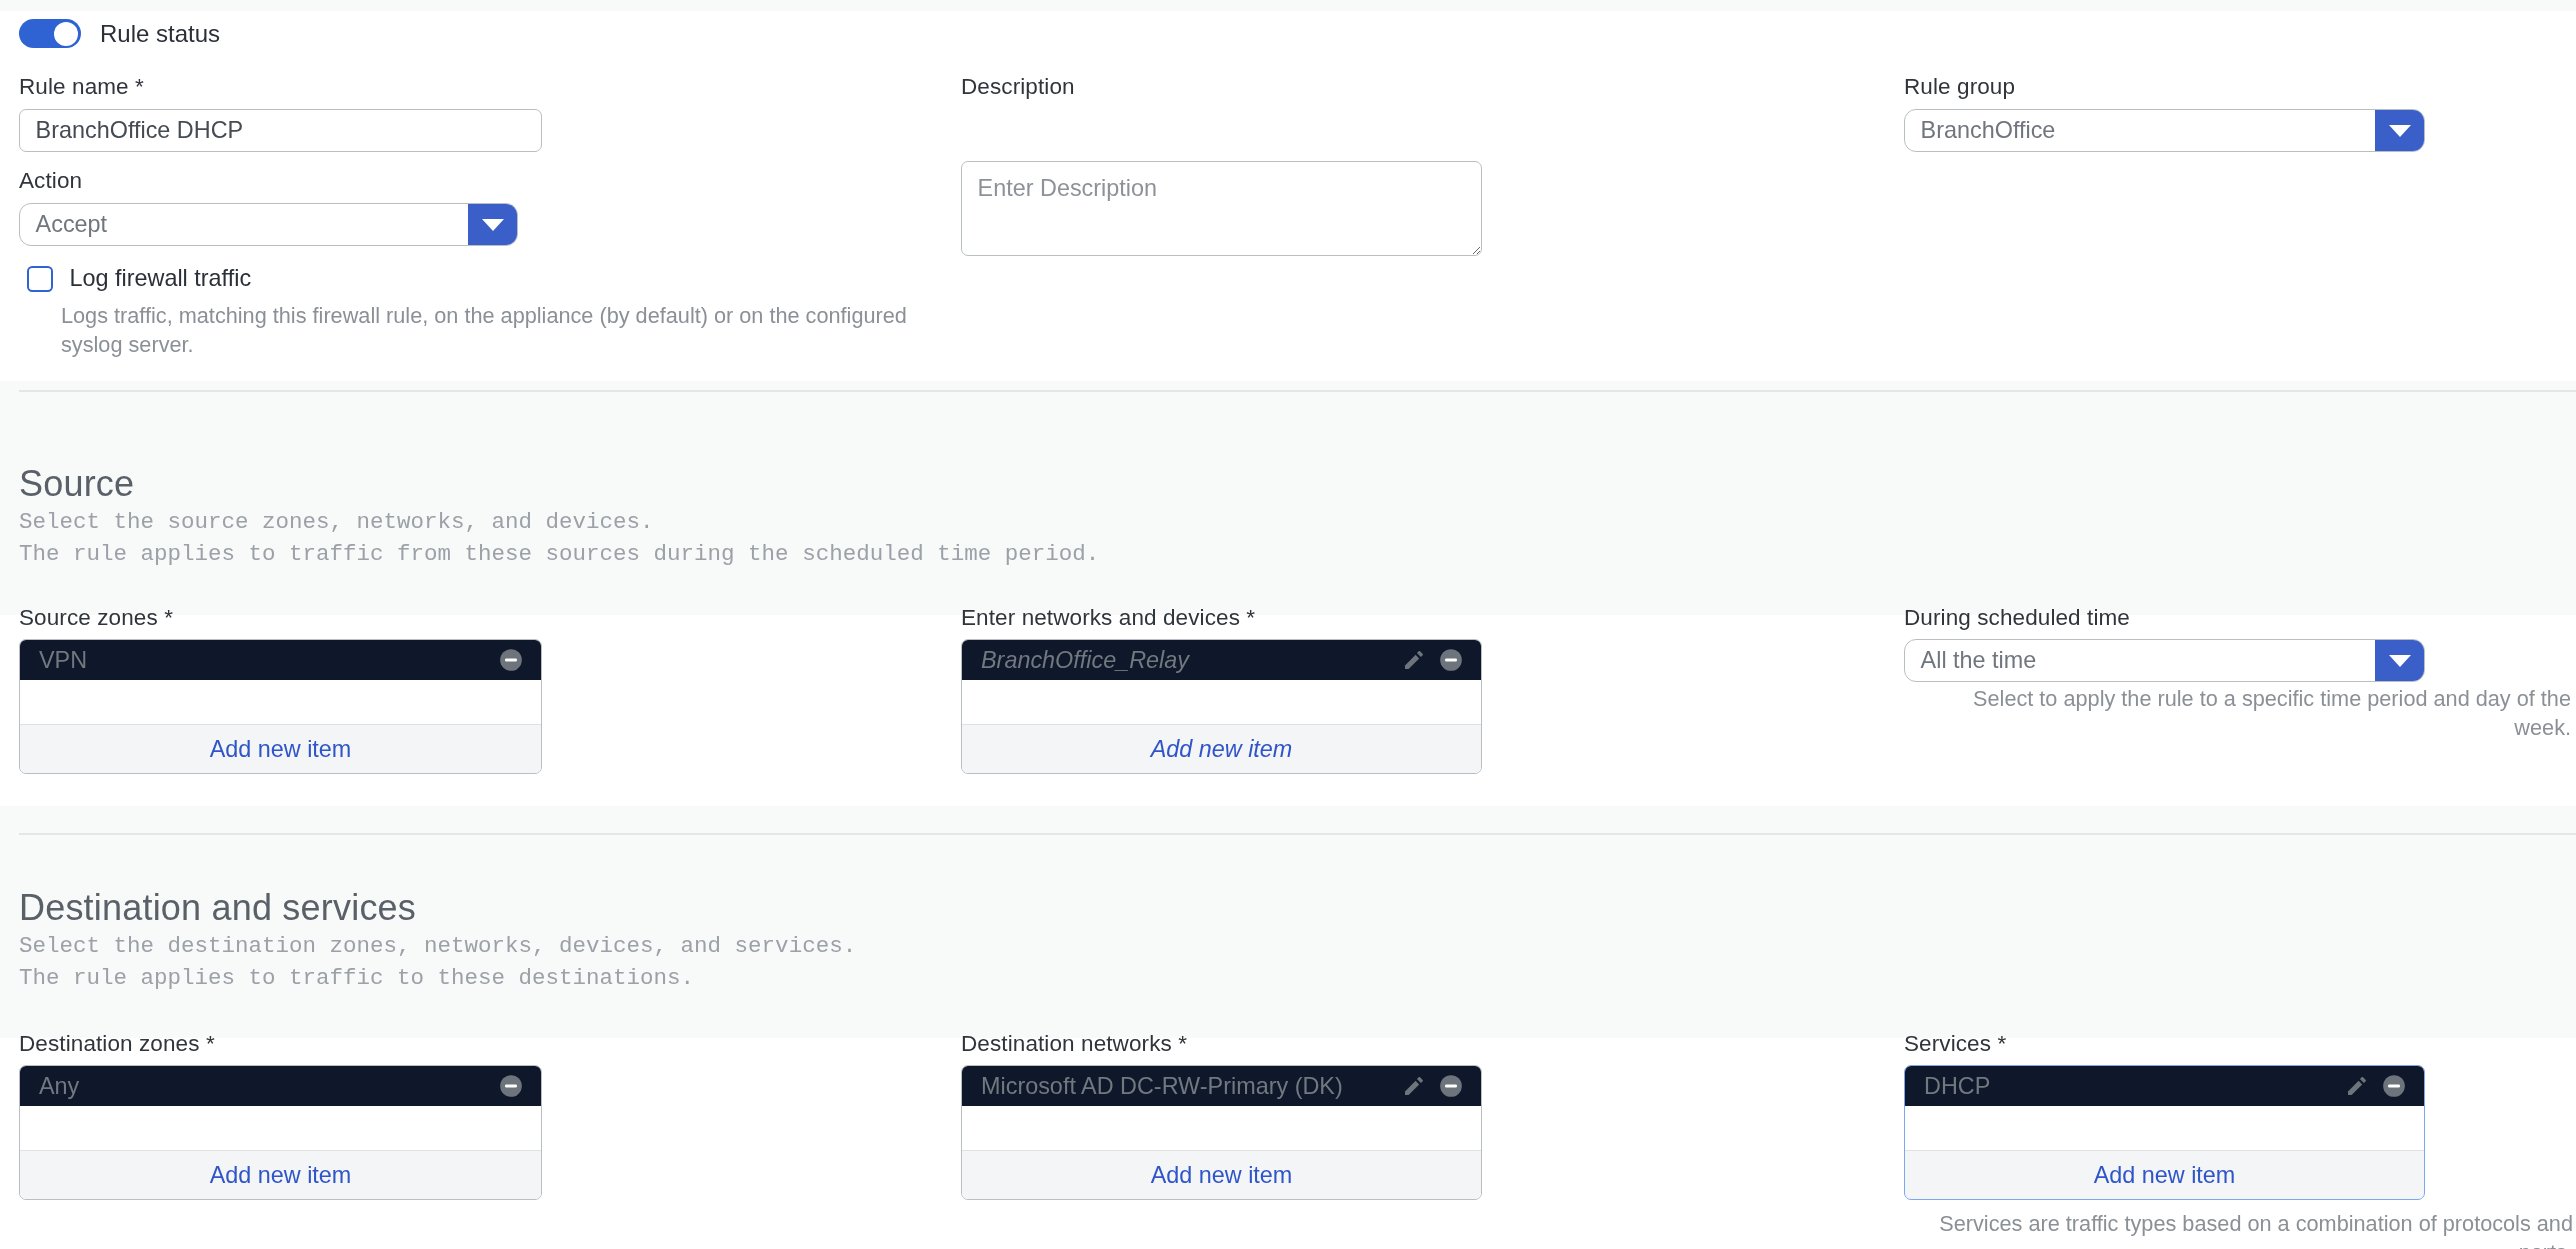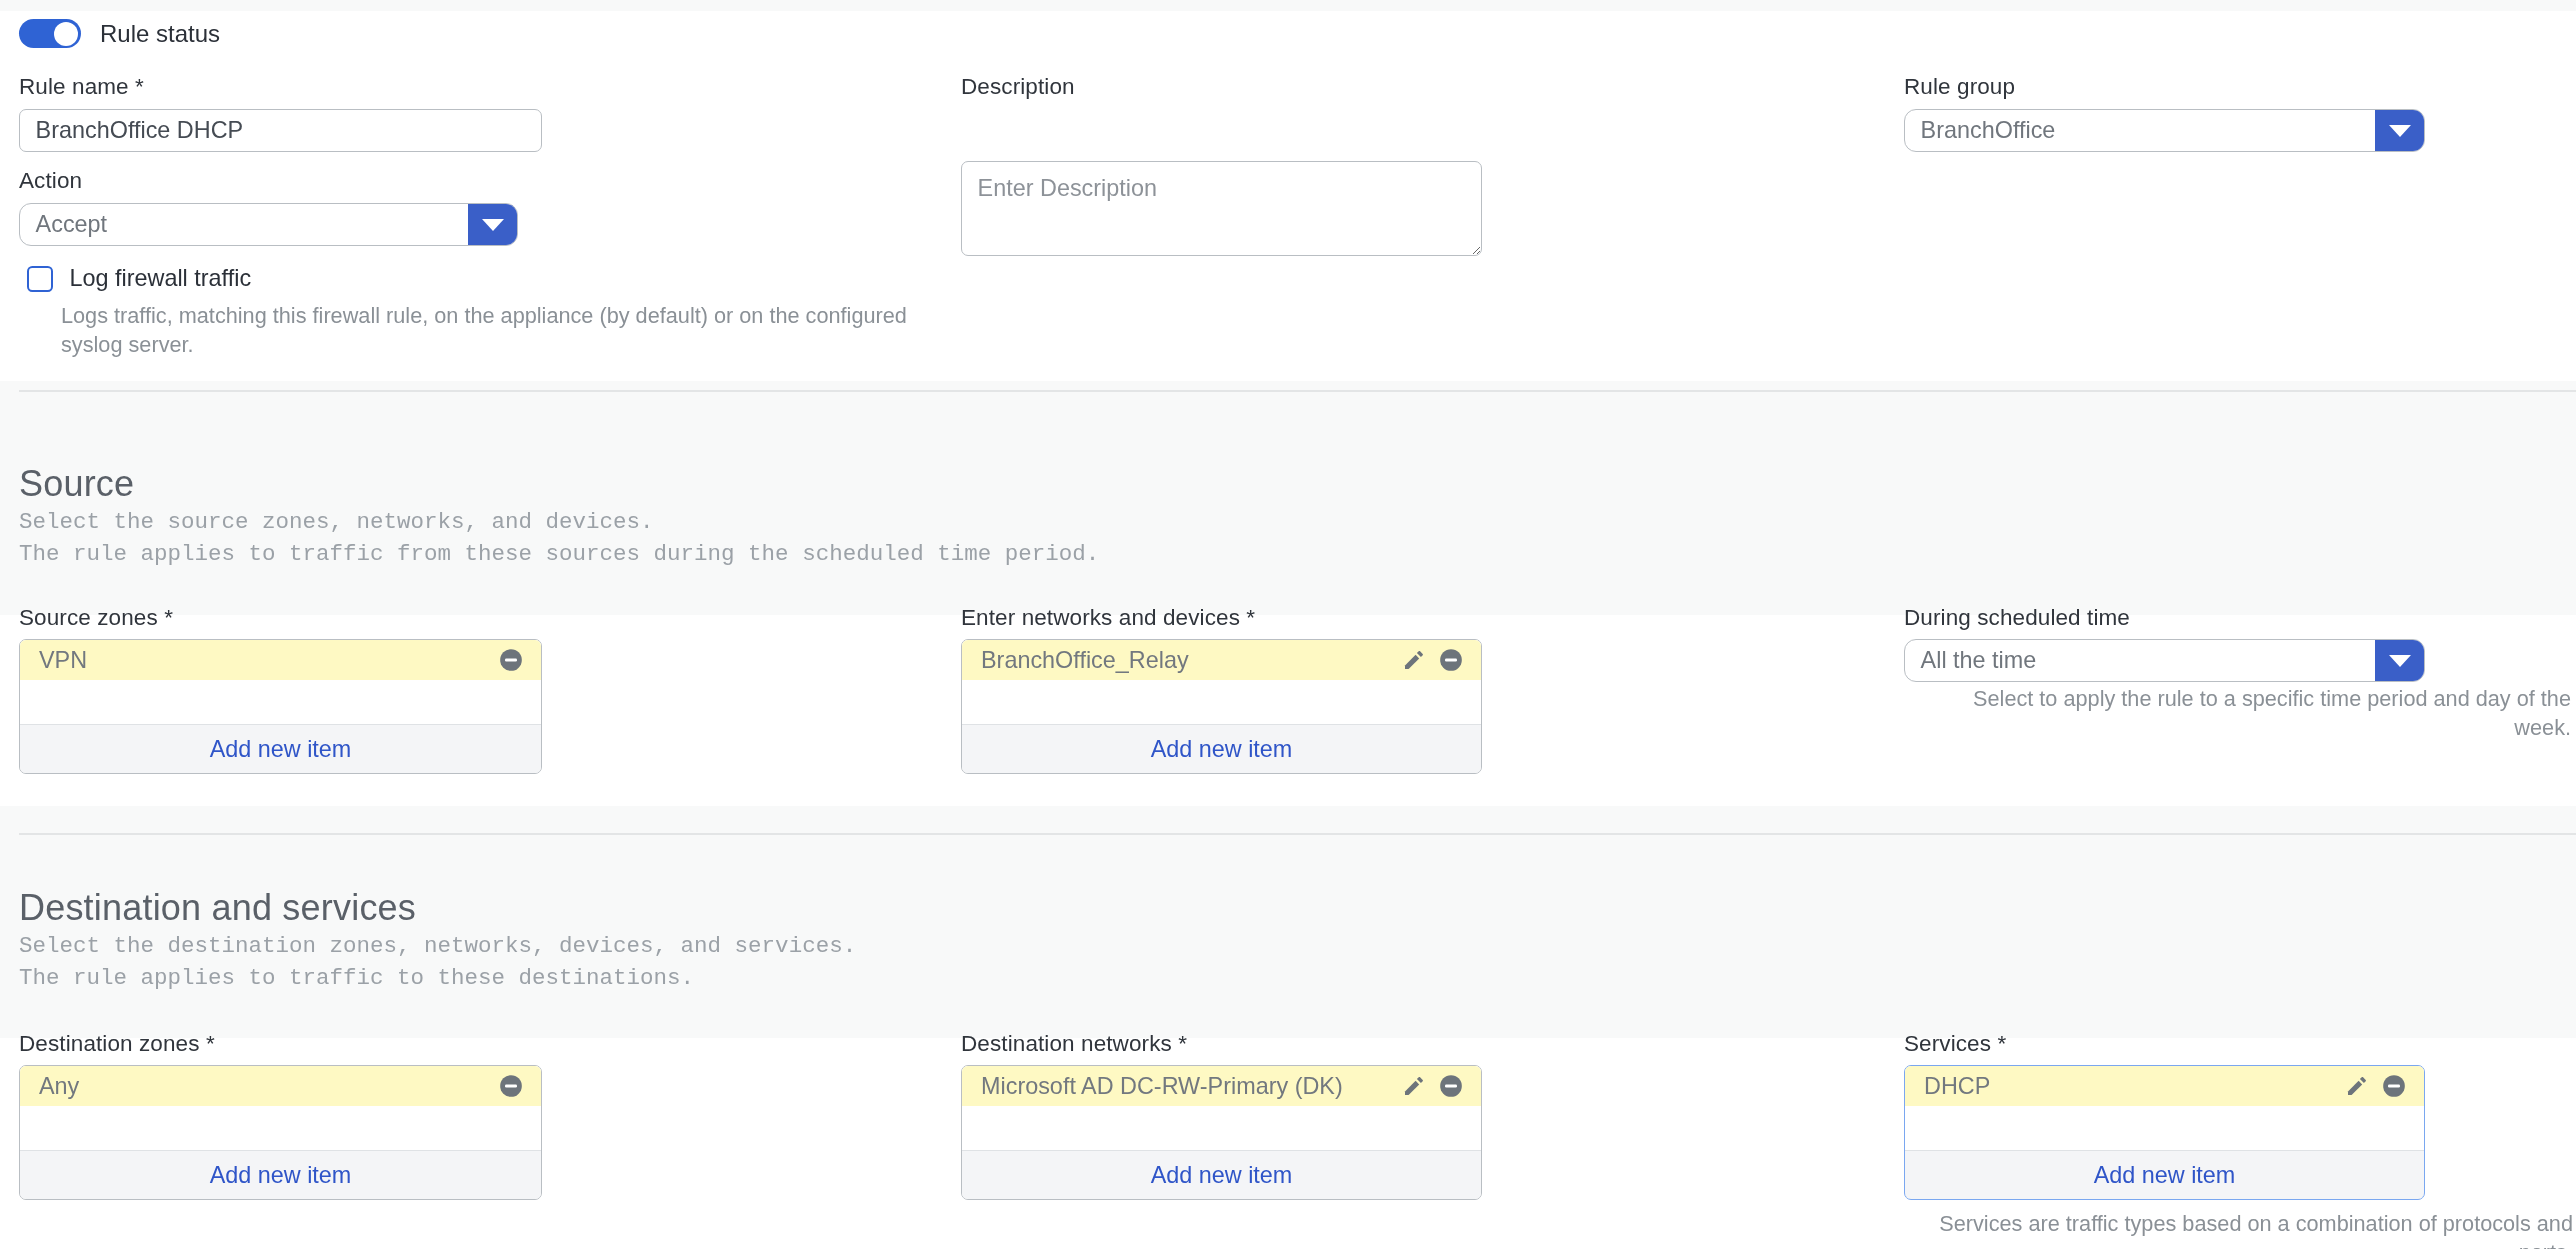--- a/index.html
+++ b/index.html
@@ -118,21 +118,21 @@
     display: flex; flex-direction: column;
   }
   .listbox.focused {
     border-color: #7aa7f0;
     box-shadow: 0 0 0 1.7px #7aa7f0 inset;
   }
   .listbox .items {
     flex: 1 1 auto; background: #ffffff;
   }
   .list-item {
-    height: 40px; background: #fef9c3;
+    height: 40px; background: #0f172a;
     display: flex; align-items: center;
     padding: 0 17.3px 0 19px;
   }
   .list-item .name {
     flex: 1 1 auto; font-size: 23.4px; color: #72787f;
     white-space: nowrap; overflow: hidden; text-overflow: ellipsis;
   }
   .list-item .acts { display: flex; align-items: center; gap: 12px; flex: none; }
 
   .icon-btn { cursor: pointer; display: block; line-height: 0; }
@@ -220,21 +220,21 @@
           </span>
         </span>
       </div>
     </div>
     <div class="add-new">Add new item</div>
   </div>
 
   <div class="abs" style="left:961px; top:605px;">
     <span class="field-label">Enter networks and devices *</span>
   </div>
-  <div class="listbox abs" style="left:961px; top:639px; width:521px; height:135px;">
+  <div class="listbox abs" style="left:961px; top:639px; width:521px; height:135px;font-style:italic;">
     <div class="items">
       <div class="list-item">
         <span class="name">BranchOffice_Relay</span>
         <span class="acts">
           <span class="icon-btn">
             <svg width="24" height="24" viewBox="0 0 24 24">
               <path d="M3 17.4V21h3.6L17.2 10.4l-3.6-3.6L3 17.4z" fill="#6d747b"></path>
               <path d="M20.7 7.3c.4-.4.4-1 0-1.4l-2.6-2.6c-.4-.4-1-.4-1.4 0l-1.8 1.8 4 4 1.8-1.8z" fill="#6d747b"></path>
             </svg>
           </span>

